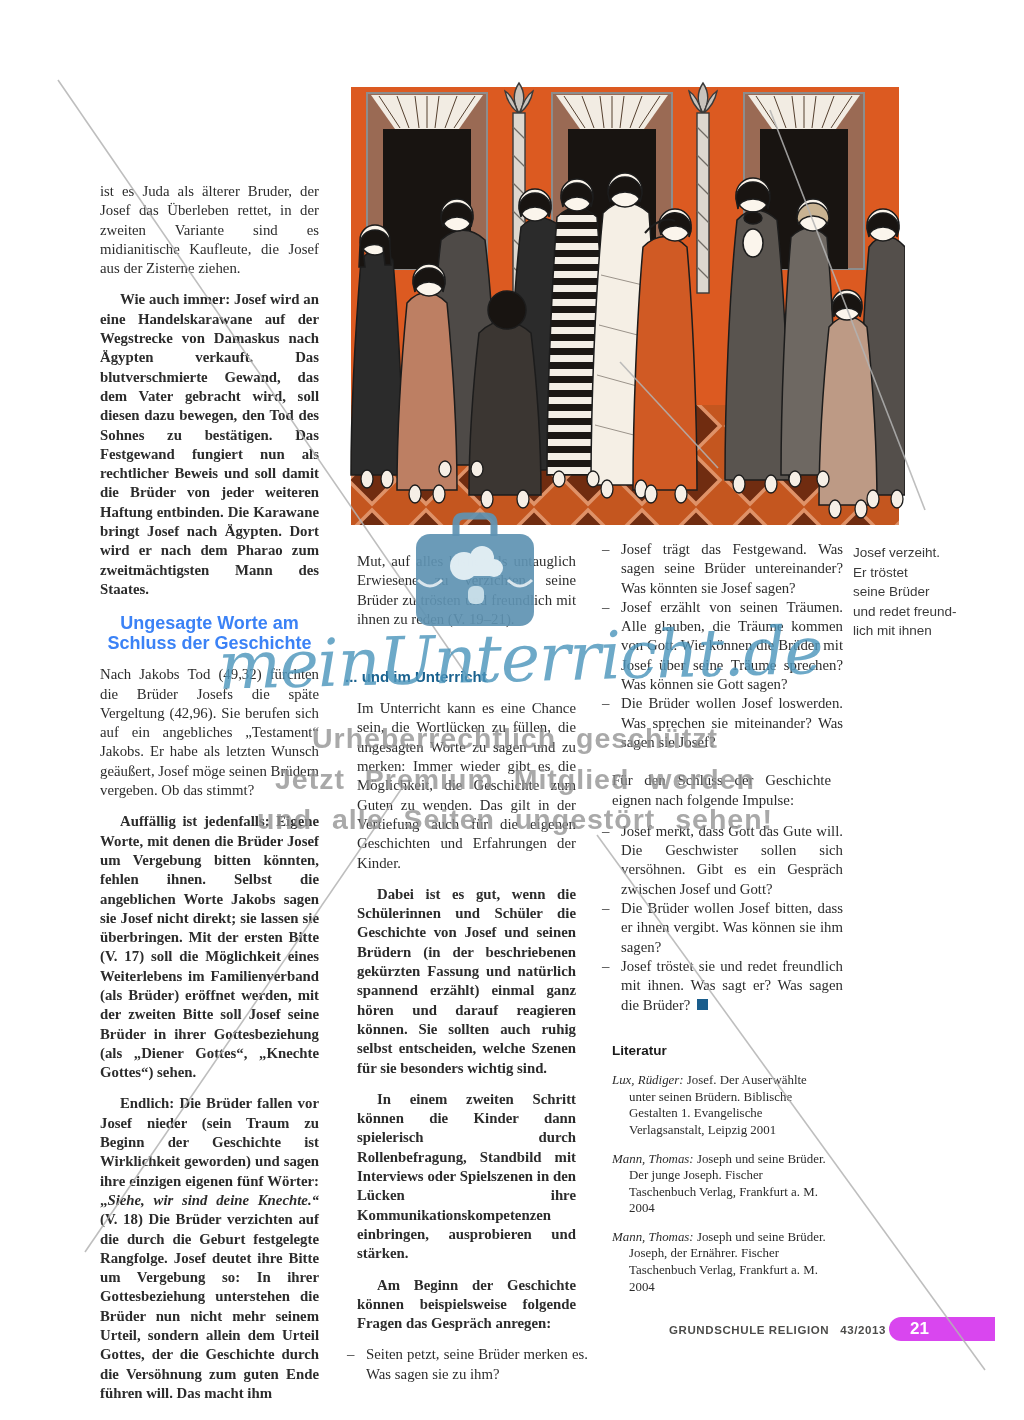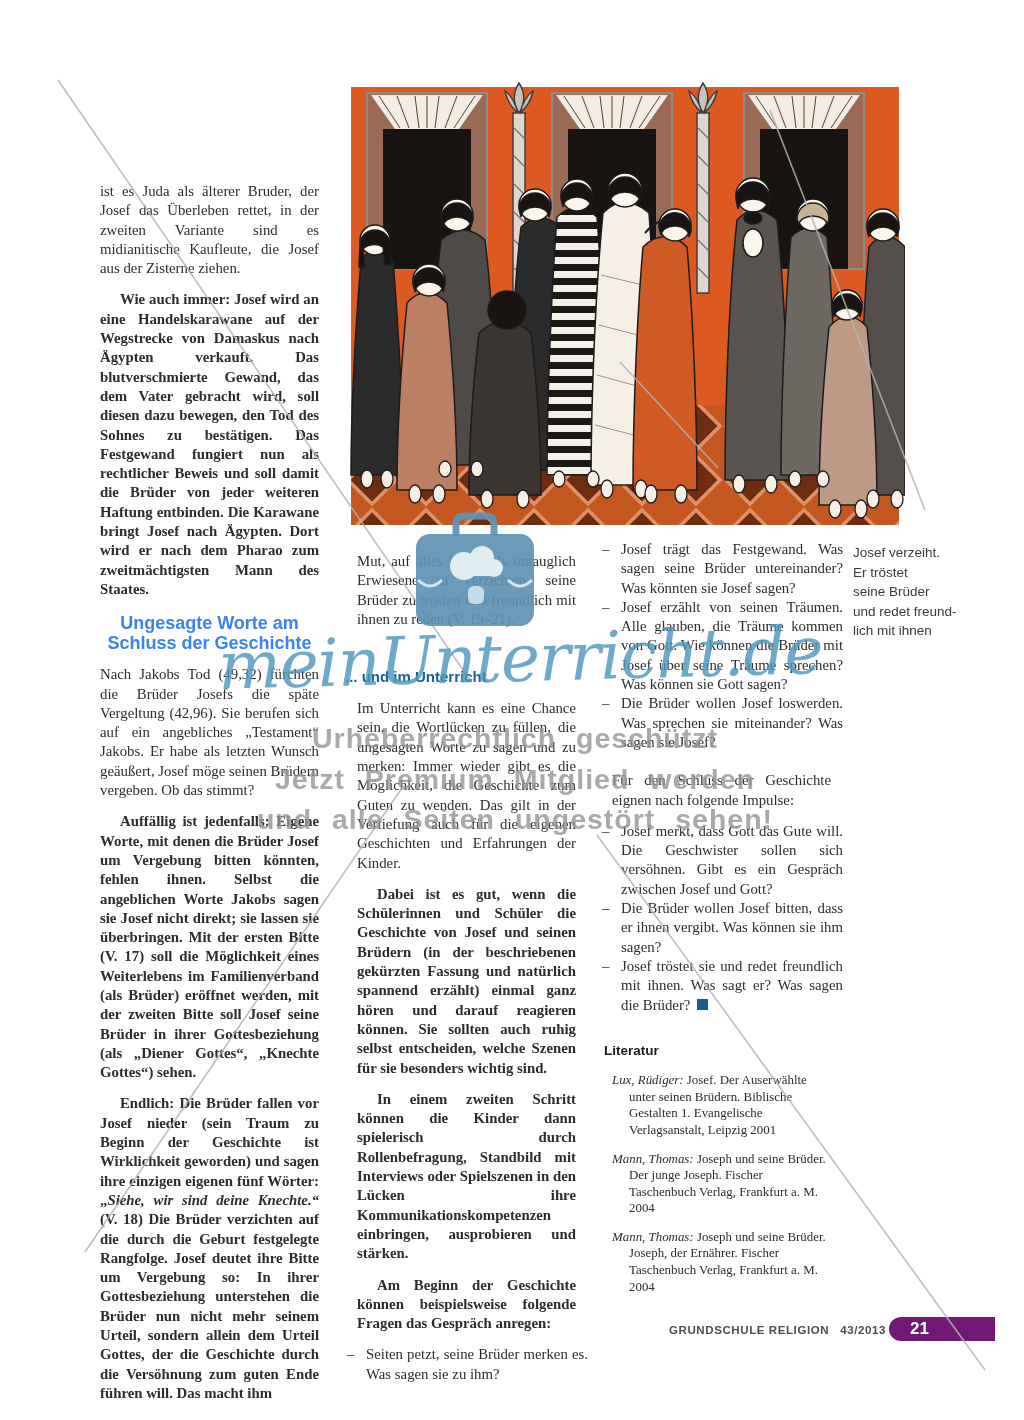--- a/index.html
+++ b/index.html
@@ -16,21 +16,21 @@
   .col-left{left:88px;top:170px;}
   .col-mid{left:345px;top:540px;}
   .col-right{left:600px;top:540px;}
   .bullet{position:relative;padding-left:21px;margin:0;}
   .bullet .dash{position:absolute;left:2px;}
   .spacer-p{margin-top:19px !important;}
   .endsq{display:inline-block;width:11px;height:11px;background:#1a5d8c;margin-left:7px;
          vertical-align:baseline;}
   
   .lit-head{font-family:"Liberation Sans",sans-serif;font-weight:bold;font-size:13.5px;
-            color:#1a1a1a;margin:26px 4px 4px;text-align:left;}
+            color:#1a1a1a;margin:26px 12px 4px;text-align:left;}
   .lit{font-size:12.9px;line-height:16.6px;padding-left:17px;text-indent:-17px;
        text-align:left;margin:0;}
   .lit em{font-style:italic;}
   
   .caption{position:absolute;left:853px;top:543px;width:130px;
            font-family:"Liberation Sans",sans-serif;font-size:13.5px;line-height:19.5px;
            color:#3a3a3a;}
   
   .illu{position:absolute;left:345px;top:75px;width:560px;height:455px;}
   
@@ -43,21 +43,21 @@
            line-height:40.5px;color:rgba(148,148,148,.8);letter-spacing:1px;
            word-spacing:11px;z-index:30;}
   .wm-icon{position:absolute;left:408px;top:510px;z-index:31;}
   
   .scanlines{position:absolute;left:0;top:0;z-index:20;pointer-events:none;}
   
   .footer-text{position:absolute;left:590px;top:1324px;width:296px;text-align:right;
                font-family:"Liberation Sans",sans-serif;font-weight:bold;font-size:11.5px;
                letter-spacing:.6px;color:#4c4c4a;}
   .footer-text .issue{margin-left:11px;}
-  .badge{position:absolute;left:889px;top:1317px;width:106px;height:24px;background:#701a75;
+  .badge{position:absolute;left:889px;top:1317px;width:106px;height:24px;background:#d946ef;
          border-radius:13px 0 0 13px;color:#ffffff;font-family:"Liberation Sans",sans-serif;
          font-weight:bold;font-size:17px;line-height:24px;padding-left:21px;
          box-sizing:border-box;}
 </style>
 </head>
 <body>
 
 <div class="page">
 
   <svg class="illu" viewBox="0 0 560 455" aria-hidden="true">

